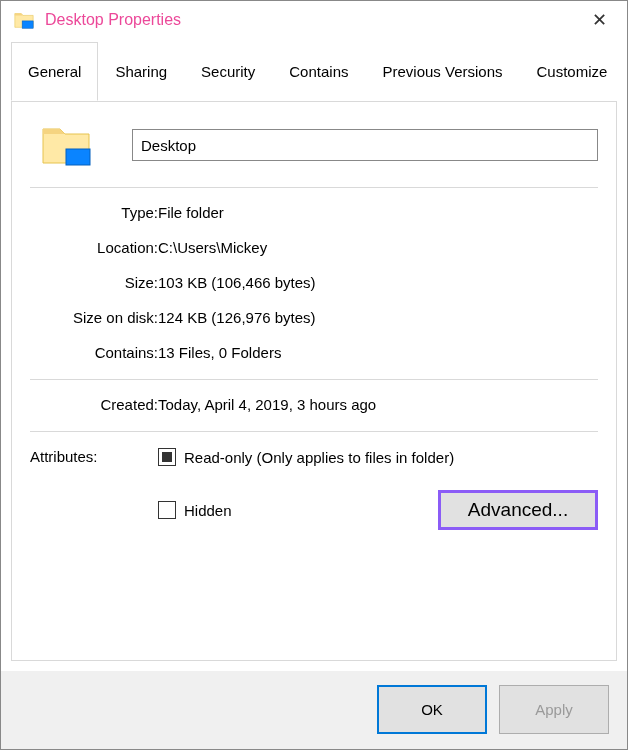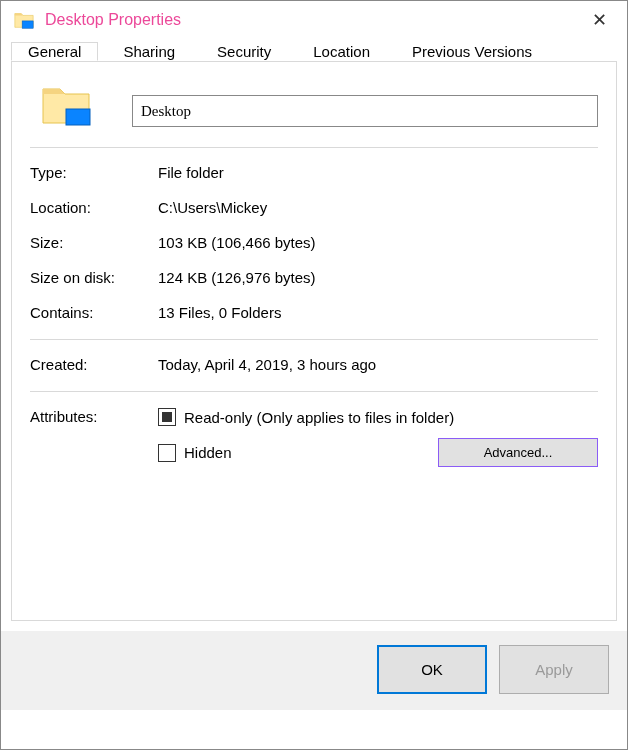--- a/index.html
+++ b/index.html
@@ -43,49 +43,48 @@
       padding: 0 10px 10px 10px;
       background: #fff;
     }
     .tabs-row {
       display: flex;
       border-bottom: 1px solid #d9d9d9;
       position: relative;
       top: 1px;
     }
     .tab {
-      padding: 0 16px;
+      padding: 20px 16px;
       font-size: 15px;
       color: #000;
       cursor: pointer;
       border: 1px solid transparent;
       border-bottom: none;
       background: #fff;
-      margin-right: 8px;
+      margin-right: 0;
       white-space: nowrap;
     }
     .tab.active {
       border: 1px solid #d9d9d9;
       border-bottom: 1px solid #fff;
       background: #fff;
       position: relative;
       z-index: 2;
     }
     .tab-panel {
       border: 1px solid #d9d9d9;
       border-top: none;
       padding: 22px 18px 40px 18px;
       background: #fff;
       min-height: 560px;
     }
     .header-row {
       display: flex;
-      align-items: flex-end;
+      align-items: center;
       margin-bottom: 20px;
-      font-family: Liberation Serif, serif;
     }
     .folder-big-icon {
       width: 52px;
       height: 44px;
       margin-right: 40px;
       margin-left: 10px;
       position: relative;
     }
     .name-input {
       flex: 1;
@@ -97,39 +96,40 @@
     }
     hr.sep {
       border: none;
       border-top: 1px solid #d9d9d9;
       margin: 0 0 16px 0;
     }
     .prop-row {
       display: flex;
       margin-bottom: 18px;
       font-size: 15px;
+      text-align: right;
     }
     .prop-label {
       width: 128px;
       flex-shrink: 0;
       color: #000;
     }
     .prop-value {
       color: #000;
     }
     .attr-section {
       display: flex;
     }
     .attr-controls {
       flex: 1;
     }
     .checkbox-row {
       display: flex;
       align-items: center;
-      margin-bottom: 12px;
+      margin-bottom: 24px;
       font-size: 15px;
     }
     .chk {
       width: 18px;
       height: 18px;
       border: 1px solid #333;
       margin-right: 8px;
       display: inline-flex;
       align-items: center;
       justify-content: center;
@@ -144,24 +144,24 @@
       display: block;
     }
     .attr-bottom {
       display: flex;
       align-items: center;
       justify-content: space-between;
     }
     .advanced-btn {
       min-width: 160px;
       padding: 6px 15px;
-      font-size: 13px;
+      font-size: 19px;
       font-family: inherit;
       background: #e1e1e1;
-      border: 1px solid #8b5cf6;
+      border: 3px solid #8b5cf6;
       cursor: pointer;
     }
     .button-bar {
       display: flex;
       justify-content: flex-end;
       gap: 12px;
       padding: 14px 18px 16px 18px;
       background: #f0f0f0;
     }
     .button-bar button {
@@ -196,22 +196,23 @@
   </div>
   <div class="titlebar-title">Desktop Properties</div>
   <div class="close-x">✕</div>
 </div>
 
 <div class="client-area">
   <div class="tabs-row">
     <div class="tab active">General</div>
     <div class="tab">Sharing</div>
     <div class="tab">Security</div>
-    <div class="tab">Location</div>
+    <div class="tab">Contains</div>
     <div class="tab">Previous Versions</div>
+    <div class="tab">Customize</div>
   </div>
 
   <div class="tab-panel">
 
     <div class="header-row">
       <div class="folder-big-icon">
         <svg viewBox="0 0 52 44" width="52" height="44">
           <path d="M3 6 L20 6 L25 11 L49 11 L49 40 L3 40 Z" fill="#ffe9a6" stroke="#e6c34f" stroke-width="1"></path>
           <path d="M3 6 L20 6 L25 11 L3 11 Z" fill="#f5d481"></path>
           <rect x="26" y="26" width="24" height="16" fill="#0a84ff" stroke="#0560bd" stroke-width="1"></rect>

